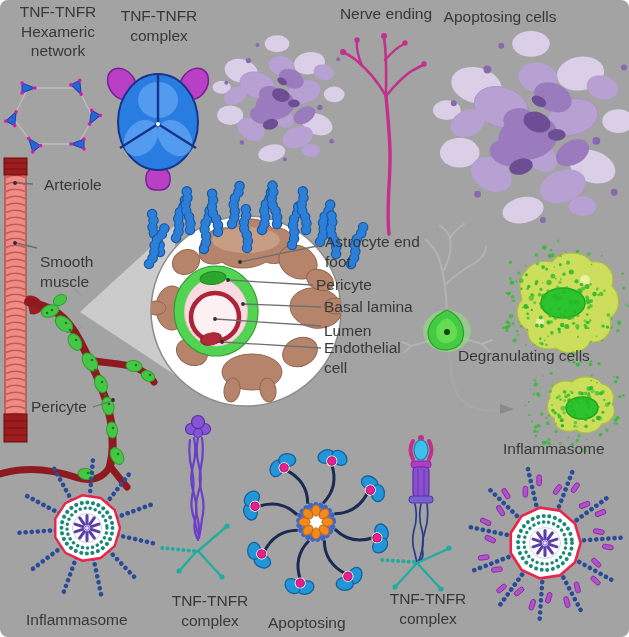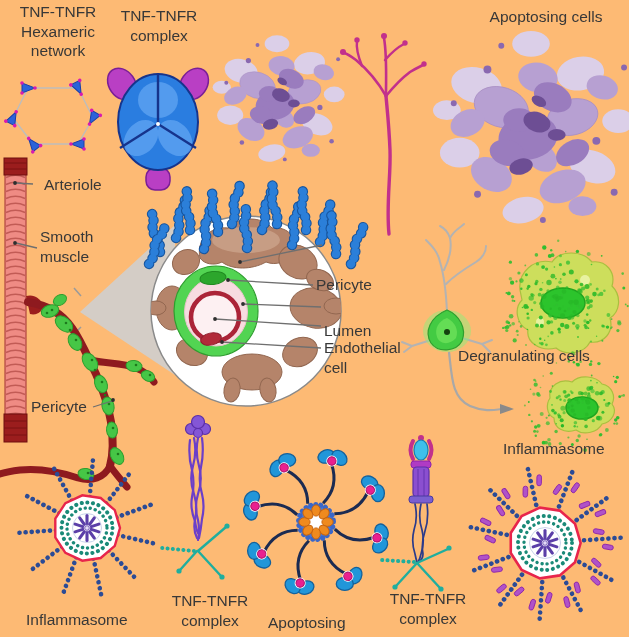--- a/index.html
+++ b/index.html
@@ -1,17 +1,17 @@
 <!DOCTYPE html>
 <html><head>
 <meta charset="utf-8">
 <style>
   html,body{margin:0;padding:0;background:#fff;}
-  .stage{position:relative;width:629px;height:637px;background:#fdba74;overflow:hidden;
-         font-family:"Liberation Sans",sans-serif;}
+  .stage{position:relative;width:629px;height:637px;background:#a3a3a3;overflow:hidden;
+         font-family:"Liberation Sans",sans-serif;border-radius:8px;}
   svg.art{position:absolute;left:0;top:0;}
   .lbl{position:absolute;font:500 15.5px/1.26 "Liberation Sans",sans-serif;color:#383838;
        white-space:pre-line;}
   .ctr{text-align:center;}
   
   .conn{stroke:#6f6f6f;stroke-width:1.3;}
   .dot{fill:#2e2e2e;}
   .bNavy{fill:none;stroke:#2b4b96;stroke-width:4.6;stroke-dasharray:.1 6;stroke-linecap:round;}
   .bTeal{fill:none;stroke:#1fae9e;stroke-width:4;stroke-dasharray:.1 5.2;stroke-linecap:round;}
   .tealRing1{fill:none;stroke:#1a8a78;stroke-width:4;stroke-dasharray:.1 5.6;stroke-linecap:round;}
@@ -742,26 +742,30 @@
     <use href="#ray" transform="rotate(324)"></use>
     <circle r="2.3" fill="#e4dcf6" stroke="#5b3fa8" stroke-width=".8"></circle>
   </g>
 </svg>
 
 <div class="lbl ctr" style="left:6px;top:2px;width:104px">TNF-TNFR
 Hexameric
 network</div>
 <div class="lbl ctr" style="left:112px;top:6px;width:94px">TNF-TNFR
 complex</div>
-<div class="lbl ctr" style="left:476px;top:7px;width:140px">Apoptosing cells</div>
+<div class="lbl ctr" style="left:326px;top:4px;width:120px">Nerve ending</div>
+<div class="lbl ctr" style="left:430px;top:7px;width:140px">Apoptosing cells</div>
 <div class="lbl" style="left:44px;top:175px">Arteriole</div>
-<div class="lbl" style="left:40px;top:227px">Smooth
+<div class="lbl" style="left:40px;top:252px">Smooth
 muscle</div>
 <div class="lbl" style="left:31px;top:397px">Pericyte</div>
+<div class="lbl" style="left:325px;top:232px;width:112px">Astrocyte end
+foot</div>
 <div class="lbl" style="left:316px;top:275px">Pericyte</div>
+<div class="lbl" style="left:324px;top:297px">Basal lamina</div>
 <div class="lbl" style="left:324px;top:321px">Lumen</div>
 <div class="lbl" style="left:458px;top:346px;width:160px">Degranulating cells</div>
 <div class="lbl" style="left:324px;top:338px;width:96px">Endothelial
 cell</div>
 <div class="lbl" style="left:503px;top:439px">Inflammasome</div>
 <div class="lbl" style="left:26px;top:610px">Inflammasome</div>
 <div class="lbl ctr" style="left:162px;top:591px;width:96px">TNF-TNFR
 complex</div>
 <div class="lbl" style="left:268px;top:613px">Apoptosing</div>
 <div class="lbl ctr" style="left:380px;top:589px;width:96px">TNF-TNFR

